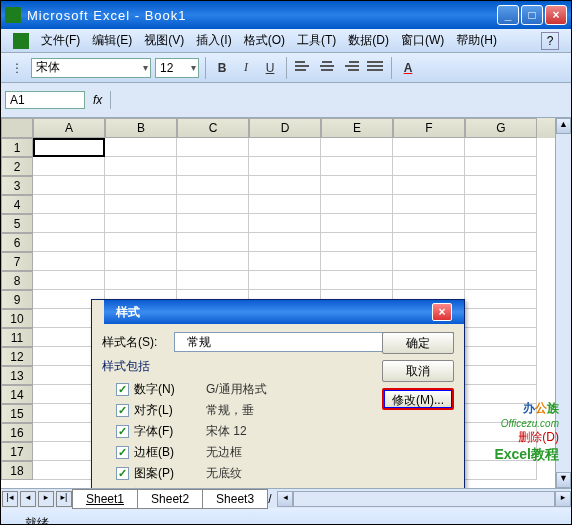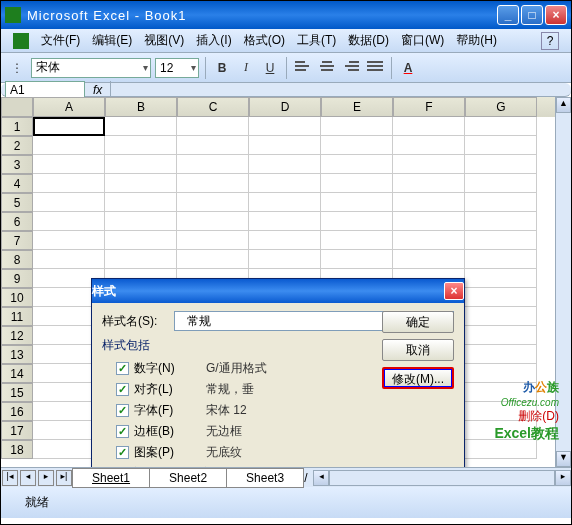--- a/index.html
+++ b/index.html
@@ -19,44 +19,44 @@
 .fontbox { border: 1px solid #7a9; background: #fff; height: 20px; padding: 0 16px 0 4px; display: flex; align-items: center; position: relative; }
 .fontbox::after { content: "▾"; position: absolute; right: 2px; font-size: 10px; color: #555; }
 .sizebox { width: 44px; }
 .fontname { width: 120px; }
 .tb-btn { width: 20px; height: 20px; display: flex; align-items: center; justify-content: center; color: #333; }
 .tb-btn.bold { font-weight: bold; }
 .tb-btn.italic { font-style: italic; font-family: serif; }
 .tb-btn.underline { text-decoration: underline; }
 .alignbox { width: 16px; height: 14px; display: flex; flex-direction: column; gap: 2px; }
 .alignbox span { height: 2px; background: #555; }
-.formula-bar { height: 14px; display: flex; align-items: center; border-bottom: 1px solid #9ab; padding: 0 4px; background: #dce8f8; border-radius: 6px; }
+.formula-bar { height: 35px; display: flex; align-items: center; border-bottom: 1px solid #9ab; padding: 0 4px; background: #dce8f8; }
 .namebox { width: 80px; border: 1px solid #7a9; background: #fff; height: 18px; padding: 0 4px; display: flex; align-items: center; }
 .fx { margin: 0 8px; font-style: italic; }
 .grid-area { position: relative; height: 370px; overflow: hidden; }
 .colheads { display: flex; background: linear-gradient(#e8e8d8,#d8d8c8); height: 20px; }
 .corner { width: 32px; border: 1px solid #aaa; background: #d8d8c8; }
 .colhead { width: 72px; border: 1px solid #aaa; text-align: center; line-height: 18px; }
 .rowhead { width: 32px; border: 1px solid #aaa; text-align: center; line-height: 18px; background: linear-gradient(90deg,#e8e8d8,#d8d8c8); }
 .gridrow { display: flex; height: 19px; }
 .cell { width: 72px; border-right: 1px solid #ccc; border-bottom: 1px solid #ccc; }
 .cell.active { border: 2px solid #000; }
 .vscroll { position: absolute; right: 0; top: 0; width: 16px; height: 100%; background: #dce8f8; border-left: 1px solid #9ab; }
 .vscroll .sbbtn { height: 16px; background: linear-gradient(#e8f0ff,#c0d0e8); border: 1px solid #9ab; text-align: center; font-size: 9px; }
 .tabs-row { height: 20px; display: flex; align-items: center; background: #dce8f8; border-top: 1px solid #9ab; }
 .tabnav { width: 16px; height: 16px; border: 1px solid #888; text-align: center; font-size: 9px; margin: 0 1px; }
-.sheettab { padding: 2px 19px; border: 1px solid #888; background: #fff; margin-left: -1px; }
+.sheettab { padding: 2px 13px; border: 1px solid #888; background: #fff; margin-left: -1px; }
 .sheettab.active { text-decoration: underline; }
 .hscroll { flex: 1; height: 16px; background: #dce8f8; margin-left: 6px; display: flex; }
 .hscroll .sbbtn { width: 16px; background: linear-gradient(#e8f0ff,#c0d0e8); border: 1px solid #9ab; text-align: center; font-size: 9px; }
 .hscroll .track { flex: 1; border: 1px solid #9ab; }
 .statusbar { height: 31px; background: linear-gradient(#e3efff,#c7dbf5); padding: 2px 24px; display: flex; align-items: center; }
 
 .dialog { position: absolute; left: 90px; top: 181px; width: 374px; height: 232px; border: 1px solid #0a246a; background: #ece9d8; box-shadow: 2px 2px 4px rgba(0,0,0,0.3); }
-.dlg-title { background: linear-gradient(#0a5ad0,#3c8cf0,#0a5ad0); height: 24px; display: flex; align-items: center; padding: 0 0; color: #fff; font-weight: bold; }
+.dlg-title { background: linear-gradient(#0a5ad0,#3c8cf0,#0a5ad0); height: 24px; display: flex; align-items: center; padding: 0 12px; color: #fff; font-weight: bold; margin-left: 12px; }
 .dlg-title .spacer { flex: 1; }
 .dlg-close { width: 20px; height: 18px; background: linear-gradient(#f88,#d33); border: 1px solid #fff; border-radius: 2px; text-align: center; color: #fff; font-weight: bold; line-height: 16px; }
 .dlg-body { padding: 8px 10px; position: relative; height: calc(100% - 24px); }
 .dlg-row { display: flex; align-items: center; margin-bottom: 6px; }
 .dlg-label { width: 72px; }
 .dlg-combo { flex: 1; border: 1px solid #7f9db9; background: #fff; height: 20px; padding: 0 12px; display: flex; align-items: center; position: relative; }
 .dlg-combo::after { content: "▾"; position: absolute; right: 2px; color: #555; background: #c8d8f0; width: 16px; text-align: center; }
 .fieldset-label { color: #0a246a; margin: 4px 0 6px 0; }
 .checkrow { display: flex; align-items: center; margin: 4px 0; padding-left: 14px; }
 .checkbox { width: 13px; height: 13px; border: 1px solid #7f9db9; background: #fff; margin-right: 5px; display: flex; align-items: center; justify-content: center; color: #1a8a1a; font-size: 11px; font-weight: bold; }

